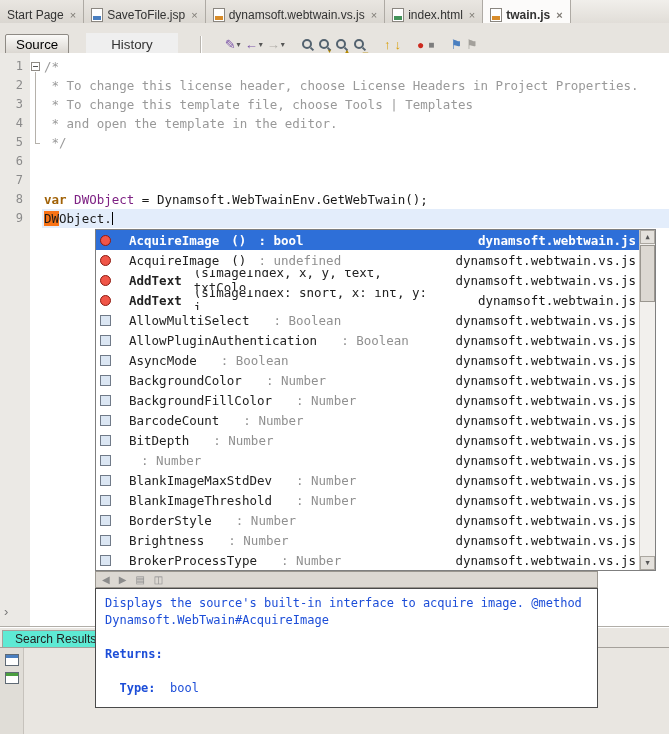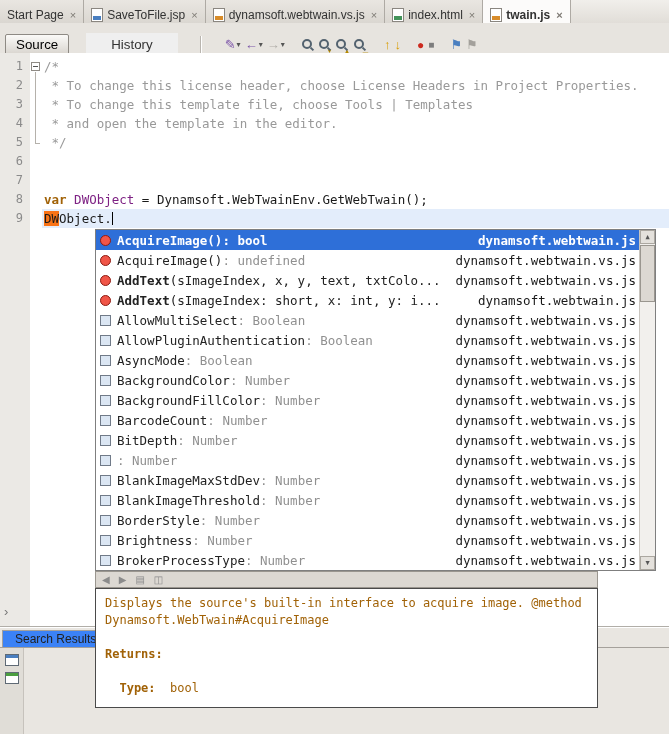--- a/index.html
+++ b/index.html
@@ -69,21 +69,21 @@
   .tok-global{color:#7d2083;}
   .hl-occurrence{background:#f97316;}
   .caret{display:inline-block;width:1px;height:13px;background:#000;vertical-align:-2px;}
   .sidebar-chevron{position:absolute;left:4px;top:551px;font-size:13px;color:#777;}
 
   
   .cc-popup{position:absolute;left:95px;top:229px;width:561px;height:342px;box-sizing:border-box;
             background:#fff;border:1px solid #7f7f7f;z-index:5;
             font-family:"DejaVu Sans Mono",monospace;font-size:12.5px;}
   .cc-list{position:absolute;left:0;top:0;right:15px;bottom:0;overflow:hidden;}
-  .cc-row{height:20px;display:flex;align-items:center;padding:0 4px;overflow:hidden;}
+  .cc-row{height:20px;display:flex;align-items:center;padding:0 4px;overflow:hidden;gap:12px;}
   .cc-row.selected{background:#2e6fd8;color:#fff;font-weight:bold;}
   .cc-icon{width:11px;height:11px;margin-right:6px;flex:none;box-sizing:border-box;}
   .cc-icon.method-icon{border-radius:50%;background:#f05548;border:1px solid #8e1b12;}
   .cc-icon.property-icon{background:#dbe6f3;border:1px solid #707a88;}
   .cc-name.bold{font-weight:bold;}
   .cc-type{color:#909090;}
   .cc-type:not(:empty)::before{content:": ";}
   .cc-row.selected .cc-type,.cc-row.selected .cc-params,.cc-row.selected .cc-origin{color:#fff;}
   .cc-origin{margin-left:auto;padding-left:8px;color:#1a1a1a;flex:none;}
   .cc-scrollbar{position:absolute;right:0;top:0;bottom:0;width:15px;background:#f2f0ed;
@@ -95,29 +95,29 @@
   .cc-thumb{position:absolute;left:0;right:0;top:15px;height:57px;background:#dcd8d2;
             border:1px solid #9a968f;box-sizing:border-box;}
 
   
   .doc-strip{position:absolute;left:95px;top:571px;width:503px;height:17px;box-sizing:border-box;
              background:#dcd8d2;border:1px solid #9a968f;display:flex;align-items:center;
              gap:5px;padding:0 4px;z-index:6;}
   .doc-strip .glyph.docgray{font-size:10px;color:#8b8b8b;}
   .doc-panel{position:absolute;left:95px;top:588px;width:503px;height:120px;box-sizing:border-box;
              background:#fff;border:1px solid #4a4a4a;z-index:6;padding:6px 9px;
-             font-family:"DejaVu Sans Mono",monospace;font-size:12px;line-height:17px;color:#a16207;}
+             font-family:"DejaVu Sans Mono",monospace;font-size:12px;line-height:17px;color:#1d4ed8;}
   .doc-line{min-height:17px;white-space:pre;}
   .bold{font-weight:bold;}
 
   
   .bottom-panel{position:absolute;left:0;top:626px;width:100%;bottom:0;background:#e9e6e1;
                 border-top:1px solid #b1aea8;box-shadow:inset 0 1px 0 #fff;}
   .search-tab{position:absolute;left:2px;top:3px;height:17px;box-sizing:border-box;
-              background:#3b82f6;border:1px solid #a5a19b;border-bottom:none;
+              background:#5eead4;border:1px solid #a5a19b;border-bottom:none;
               display:flex;align-items:center;padding:0 12px;color:#222;}
   .search-header-line{position:absolute;left:0;top:20px;right:0;height:1px;background:#a5a19b;}
   .side-strip{position:absolute;left:0;top:21px;width:23px;bottom:0;background:#e0ddd7;
               border-right:1px solid #c6c2bc;}
   .mini-window{width:14px;height:12px;border:1px solid #5f6a75;background:#fff;position:relative;
                margin:6px auto 0 auto;box-sizing:border-box;}
   .mini-window::before{content:"";position:absolute;left:0;top:0;right:0;height:3px;background:#4a7fc0;}
   .mini-window.green::before{background:#4a9e3f;}
 </style>
 </head>

